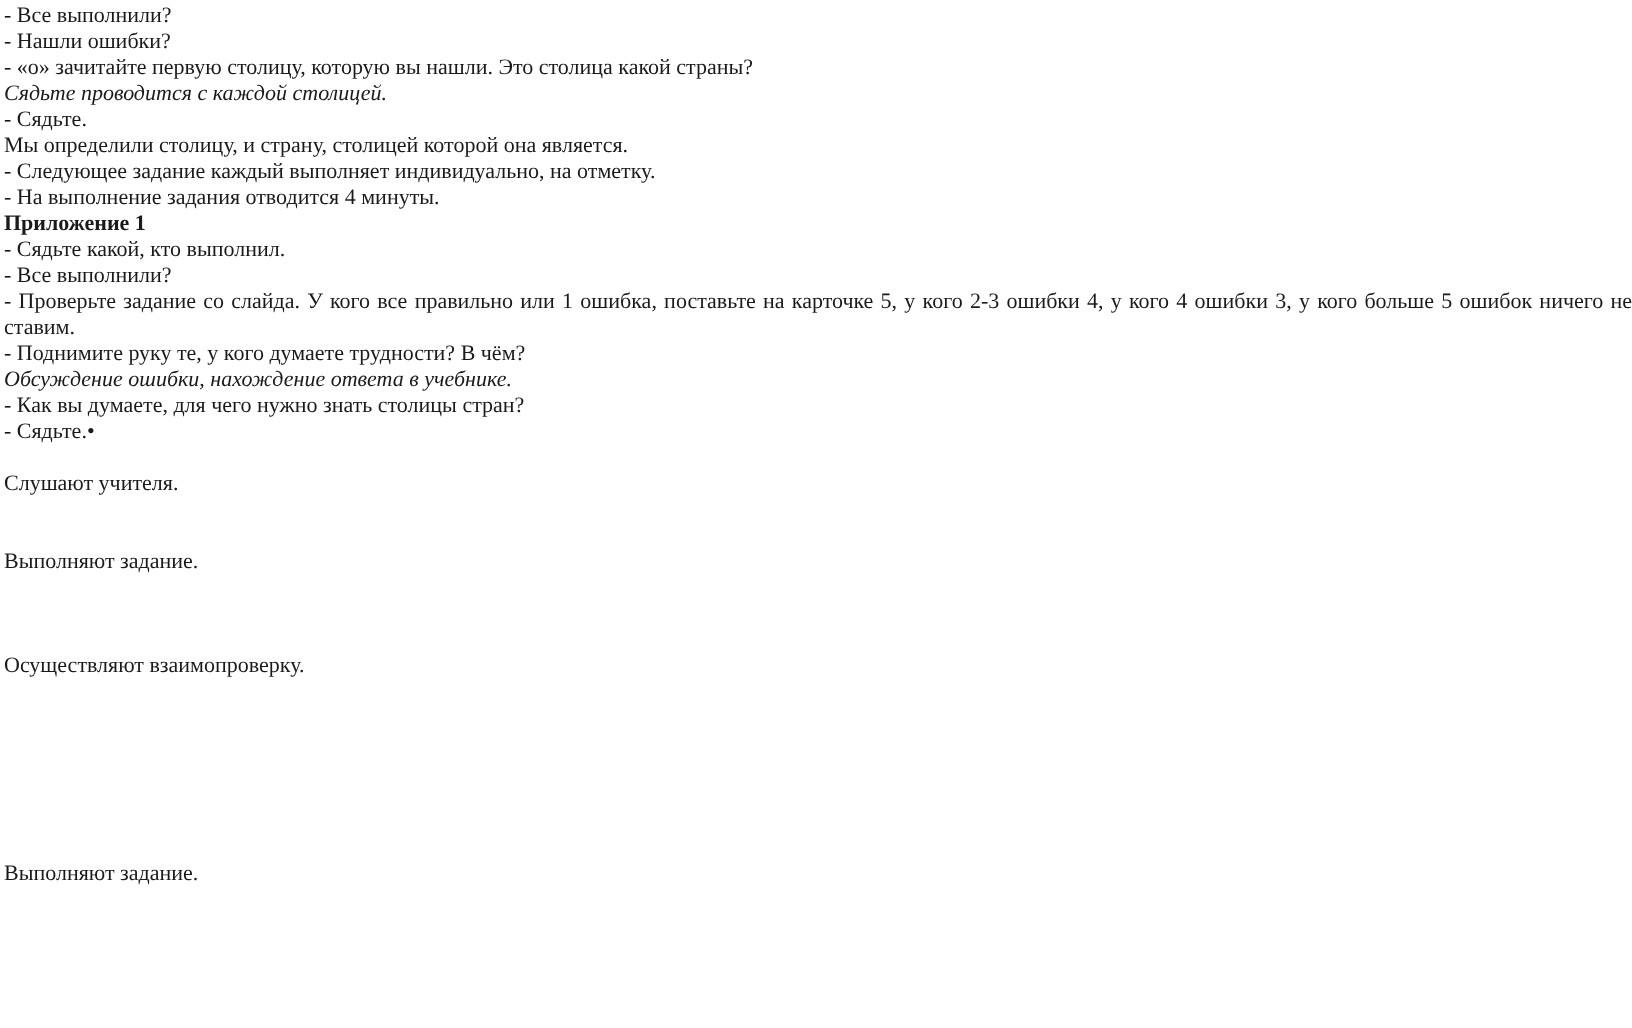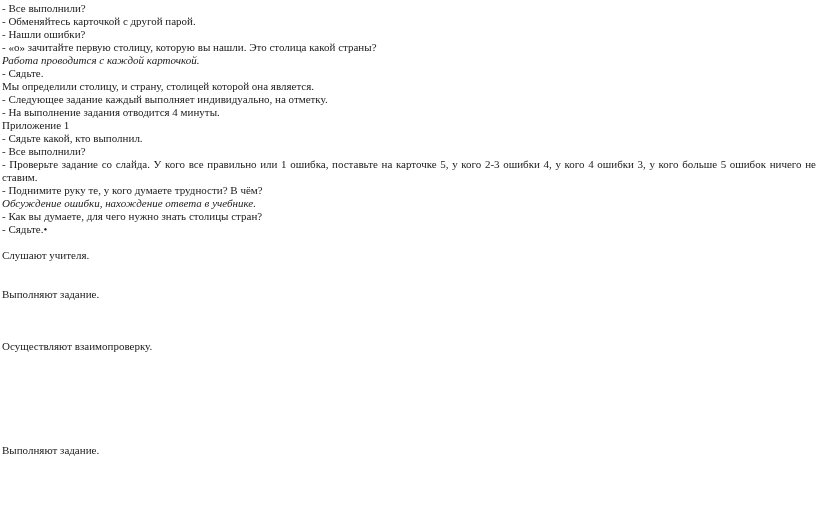--- a/index.html
+++ b/index.html
@@ -27,32 +27,31 @@
   .para-wrap {
     min-height: 13px;
     white-space: normal;
     text-align: justify;
     font-family: Liberation Serif, serif;
   }
   .blank {
     height: 13px;
   }
   .italic { font-style: italic; }
-  .bold   { font-weight: normal; }
+  .bold   { font-weight: bold; }
 </style>
 </head>
 <body>
 
 <div class="page">
 
   <div class="line">- Все выполнили?</div>
-  <div class="line">- Обменяйтесь карточкой с другой парой.</div>
   <div class="line">- Нашли ошибки?</div>
   <div class="line">- «о» зачитайте первую столицу, которую вы нашли. Это столица какой страны?</div>
-  <div class="line italic">Работа проводится с каждой карточкой.</div>
+  <div class="line italic">Сядьте проводится с каждой столицей.</div>
   <div class="line">- Сядьте.</div>
   <div class="line">Мы определили столицу, и страну, столицей которой она является.</div>
   <div class="line">- Следующее задание каждый выполняет индивидуально, на отметку.</div>
   <div class="line">- На выполнение задания отводится 4 минуты.</div>
   <div class="line bold">Приложение 1</div>
   <div class="line">- Сядьте какой, кто выполнил.</div>
   <div class="line">- Все выполнили?</div>
   <div class="para-wrap">- Проверьте задание со слайда. У кого все правильно или 1 ошибка, поставьте на карточке 5, у кого 2-3 ошибки 4,  у кого  4 ошибки 3, у кого больше 5 ошибок ничего не ставим.</div>
   <div class="line">- Поднимите руку те, у кого думаете трудности? В чём?</div>
   <div class="line italic">Обсуждение ошибки, нахождение ответа в учебнике.</div>

